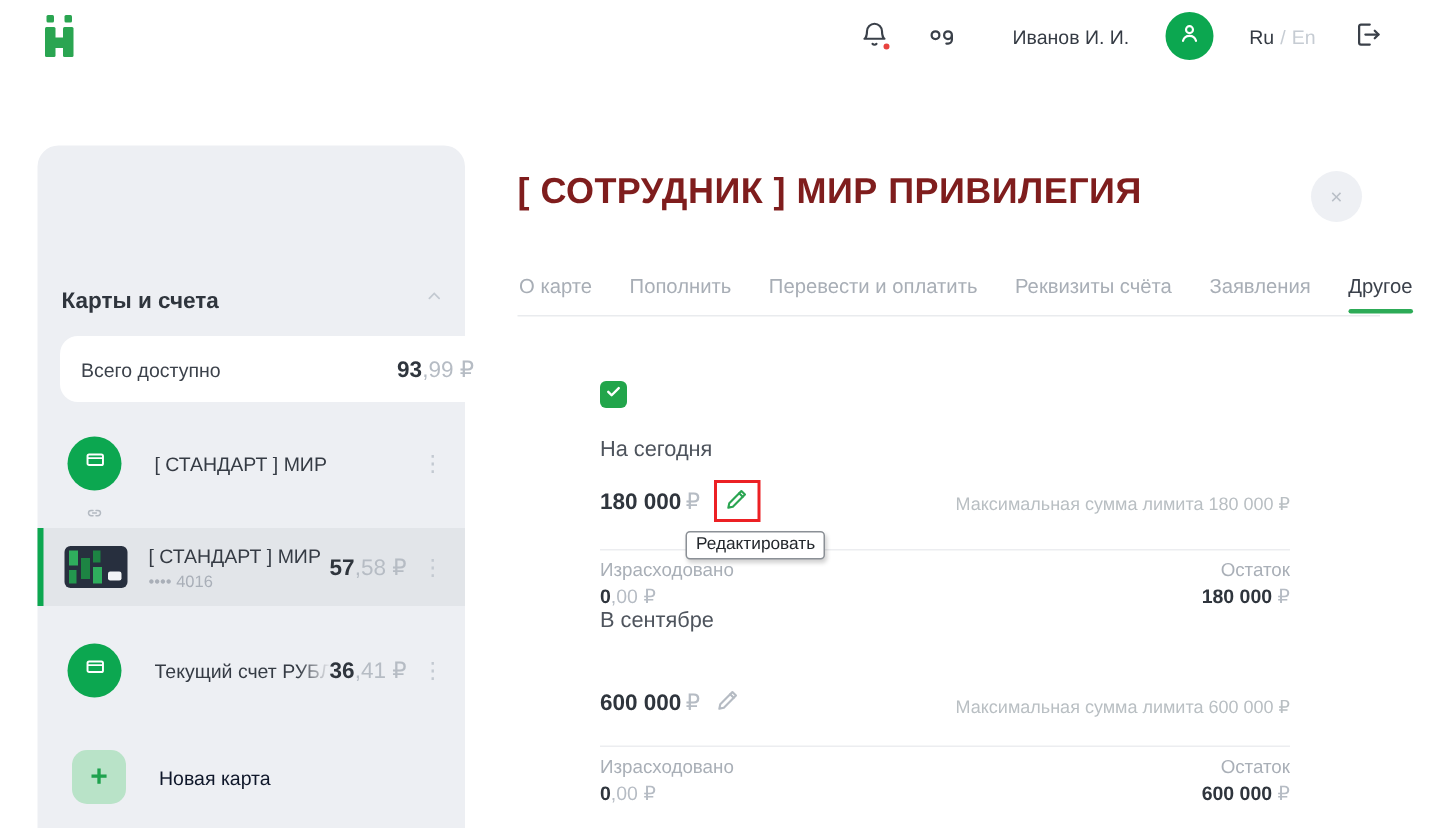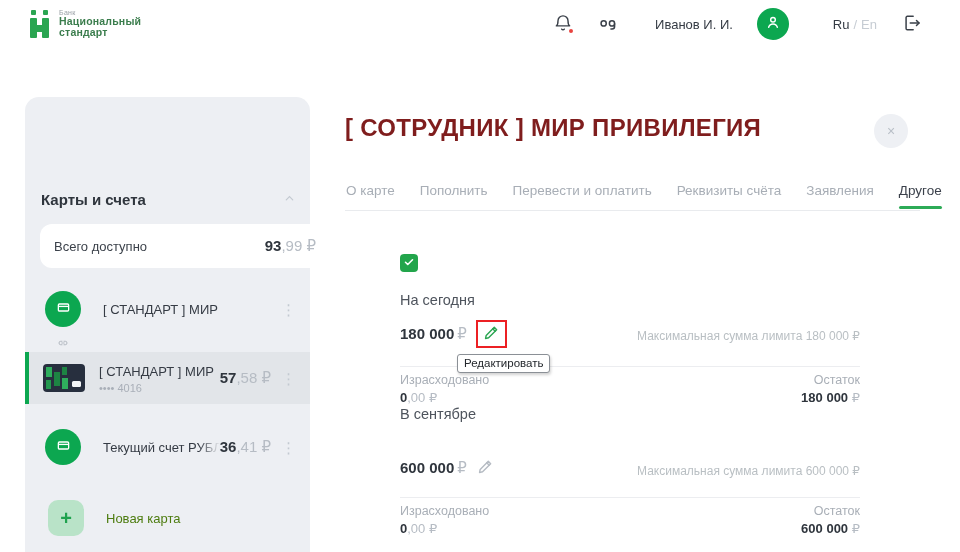--- a/index.html
+++ b/index.html
@@ -20,31 +20,31 @@
   .logo-mark .b3 { width:8px; height:7px; left:6px; top:15px; }
   .logo-text { line-height:1.05; padding-top:1px; }
   .logo-text .small { font-size:7px; color:#9aa0a6; letter-spacing:.3px; }
   .logo-text .big { font-size:10.5px; font-weight:700; color:#3b7d4d; letter-spacing:.2px; }
   .header-right { position:absolute; right:38px; top:0; height:48px; display:flex; align-items:center; gap:24px; }
   .icon-btn { background:none; border:none; cursor:pointer; position:relative; display:flex; align-items:center; }
   .badge-dot { position:absolute; right:-2px; bottom:1px; width:8px; height:8px; border-radius:50%; background:#e8433f; border:2px solid #fff; }
   .user-name { font-size:13px; color:#353b44; margin-left:12px; }
   .avatar { width:32px; height:32px; border-radius:50%; background:#0ca750; display:flex; align-items:center; justify-content:center; }
   .lang { font-size:13px; display:flex; gap:4px; }
-  .lang .active { color:#353b44;margin-left:20px; }
+  .lang .active { color:#353b44; }
   .lang .sep, .lang .inactive { color:#c6ccd3; }
 
   
   .sidebar { position:absolute; left:25px; top:97px; width:285px; height:455px; background:#edeff3; border-radius:14px 14px 0 0; }
   .digital-card { position:absolute; left:15px; top:13px; width:255px; height:60px; background:#fff; border-radius:14px;
     box-shadow:0 5px 12px rgba(40,50,70,.07); display:flex; align-items:center; gap:14px; padding-left:11px; cursor:pointer; border:none; }
   .dc-icon { width:40px; height:40px; border-radius:10px; flex:0 0 auto;
     background:radial-gradient(circle at 48% 35%, #e9d59b 0 20%, #a9ab80 42%, #637254 72%, #3d5143 100%); }
   .dc-label { font-size:13px; color:#353b44; }
-  .section-head { position:absolute; left:16px; right:14px; top:94px; display:flex; justify-content:space-between; cursor:pointer; }
+  .section-head { position:absolute; left:16px; right:14px; top:94px; display:flex; justify-content:space-between; align-items:center; cursor:pointer; }
   .section-title { font-size:15px; font-weight:700; color:#2f353d; }
   .total-card { position:absolute; left:15px; top:127px; width:290px; height:44px; background:#fff; border-radius:12px;
     display:flex; align-items:center; justify-content:space-between; padding:0 14px; }
   .total-label { font-size:13px; color:#3c424b; }
   .amt { font-size:15px; font-weight:700; color:#2f353d; white-space:nowrap; }
   .amt .muted { font-weight:400; color:#b6bcc4; }
   .acct-row { position:absolute; left:0; width:285px; display:flex; align-items:center; padding:0 14px 0 20px; cursor:pointer; }
   .row-a { top:191px; height:42px; }
   .row-c { top:327px; height:46px; }
   .green-circle { width:36px; height:36px; border-radius:50%; background:#0ca750; display:flex; align-items:center; justify-content:center; flex:0 0 auto; }
@@ -62,21 +62,21 @@
   .ct3 { left:3px; top:16px; width:5px; height:9px; background:#23984e; }
   .ct4 { left:19px; top:3px; width:5px; height:8px; background:#1d8443; }
   .ct5 { left:19px; top:14px; width:6px; height:11px; background:#2fae5d; }
   .chip { left:29px; top:17px; width:9px; height:6px; background:#f2f4f6; border-radius:1.5px; }
   .sel-info { margin-left:14px; flex:1; }
   .sel-name { font-size:13px; color:#353b44; }
   .sel-num { font-size:11px; color:#a9afb8; margin-top:2px; }
   .new-card { position:absolute; left:23px; top:403px; display:flex; align-items:center; gap:22px; cursor:pointer; background:none; border:none; }
   .plus-sq { width:36px; height:36px; border-radius:10px; background:#b9e3c8; display:flex; align-items:center; justify-content:center;
     color:#1fa24e; font-size:20px; font-weight:700; line-height:1; }
-  .new-card-label { font-size:13px; color:#4d7c0f; }
+  .new-card-label { font-size:13px; color:#0f172a; }
 
   
   .page-title { position:absolute; left:345px; top:114px; font-size:24px; font-weight:700; color:#7f1d1d; letter-spacing:.3px; }
   .close-btn { position:absolute; left:874px; top:114px; width:34px; height:34px; border-radius:50%; background:#eef0f4;
     color:#b9bfc7; font-size:14px; display:flex; align-items:center; justify-content:center; border:none; cursor:pointer; }
   .tabs { position:absolute; left:346px; top:183px; display:flex; gap:25px; font-size:13.5px; color:#a8aeb6; }
   .tab { cursor:pointer; position:relative; white-space:nowrap; }
   .tab.active { color:#3b414b; }
   .tab.active::after { content:""; position:absolute; left:0; right:0; bottom:-11px; height:3px; background:#2dab57; border-radius:2px; }
   .tabs-line { position:absolute; left:345px; top:210px; width:575px; height:1px; background:#e9ebee; }
@@ -105,25 +105,20 @@
 
 <div class="header">
   <div class="logo">
     <div class="logo-mark">
       <i class="d1"></i>
         <i class="d2"></i>
         <i class="b1"></i>
         <i class="b2"></i>
         <i class="b3"></i>
     </div>
-    <div class="logo-text">
-      <div class="small">Банк</div>
-      <div class="big">Национальный</div>
-      <div class="big">стандарт</div>
-    </div>
   </div>
   <div class="header-right">
     <button class="icon-btn">
       <span>
         <svg width="20" height="21" viewBox="0 0 24 24" fill="none" stroke="#3a4049" stroke-width="1.7" stroke-linecap="round" stroke-linejoin="round">
           <path d="M18 10a6 6 0 1 0-12 0c0 5-2 6-2 6h16s-2-1-2-6"></path>
             <path d="M10.4 20a2 2 0 0 0 3.2 0"></path>
         </svg>
       </span>
       <span class="badge-dot"></span>

